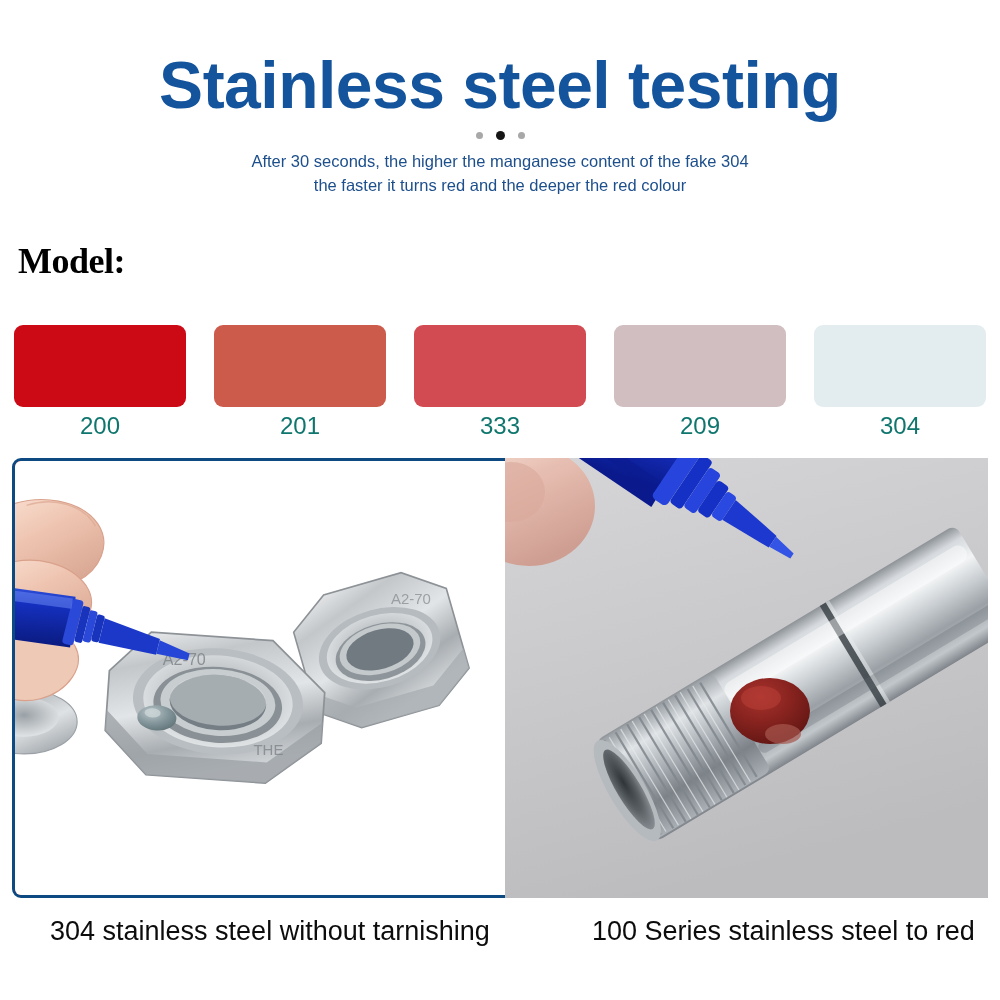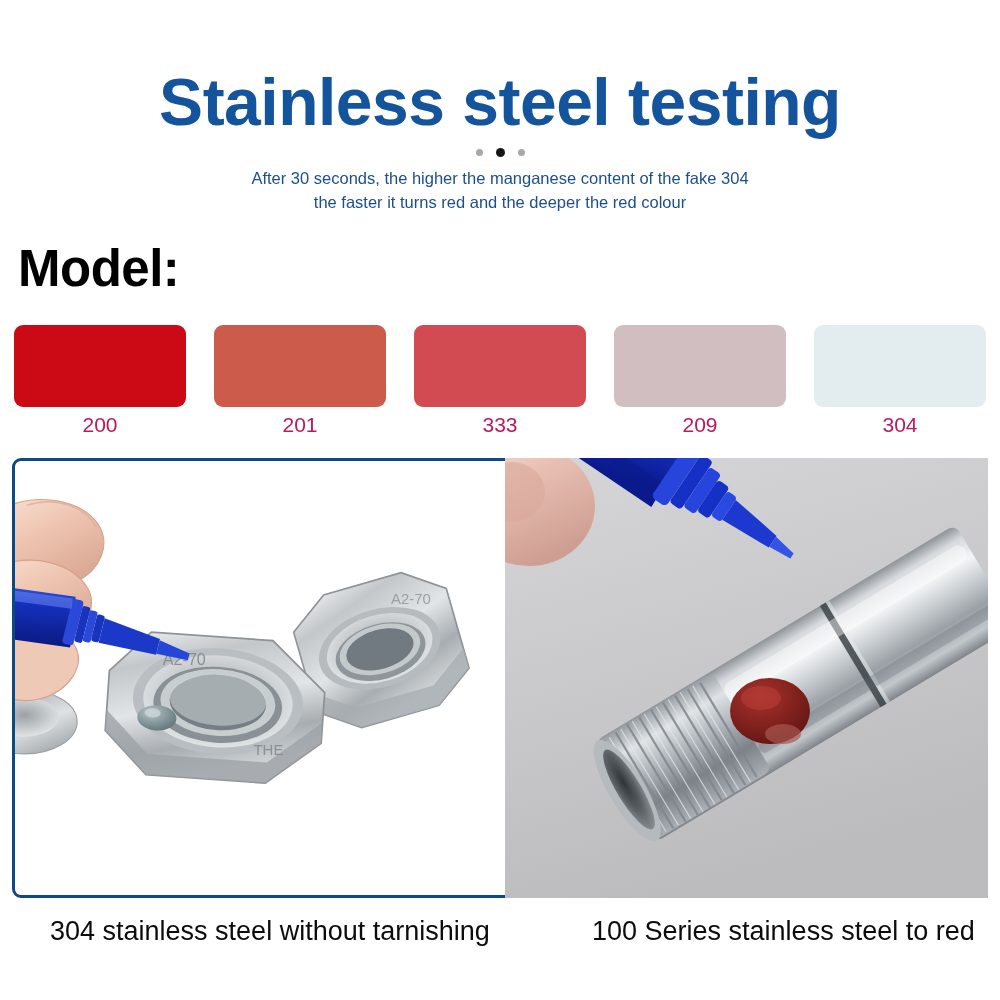--- a/index.html
+++ b/index.html
@@ -26,21 +26,21 @@
     width: 1000px;
     text-align: center;
   }
 
   .title {
     font-size: 66px;
     font-weight: bold;
     color: #14549c;
     letter-spacing: -0.5px;
     line-height: 1;
-    padding-top: 69px;
+    padding-top: 52px;
     white-space: nowrap;
   }
 
   .dots {
     display: flex;
     justify-content: center;
     align-items: center;
     gap: 13px;
     margin-top: 11px;
     height: 12px;
@@ -60,25 +60,26 @@
     font-size: 16.5px;
     color: #1d4f8c;
     line-height: 1.45;
   }
 
   
   .model-heading {
     position: absolute;
     top: 243px;
     left: 18px;
-    font-size: 51px;
+    font-size: 36px;
     font-weight: bold;
     color: #000000;
     line-height: 1;
     letter-spacing: -0.5px;
+    font-family: Liberation Serif, serif;
   }
 
   .swatch-row {
     position: absolute;
     top: 325px;
     left: 14px;
     width: 972px;
     display: flex;
     justify-content: space-between;
   }
@@ -91,22 +92,22 @@
   }
 
   .swatch {
     width: 172px;
     height: 82px;
     border-radius: 9px;
   }
 
   .swatch-label {
     margin-top: 7px;
-    font-size: 21px;
-    color: #be185d;
+    font-size: 24px;
+    color: #0f766e;
     line-height: 1;
   }
 
   
   .photo-row {
     position: absolute;
     top: 458px;
     left: 0;
     width: 1000px;
     height: 442px;

